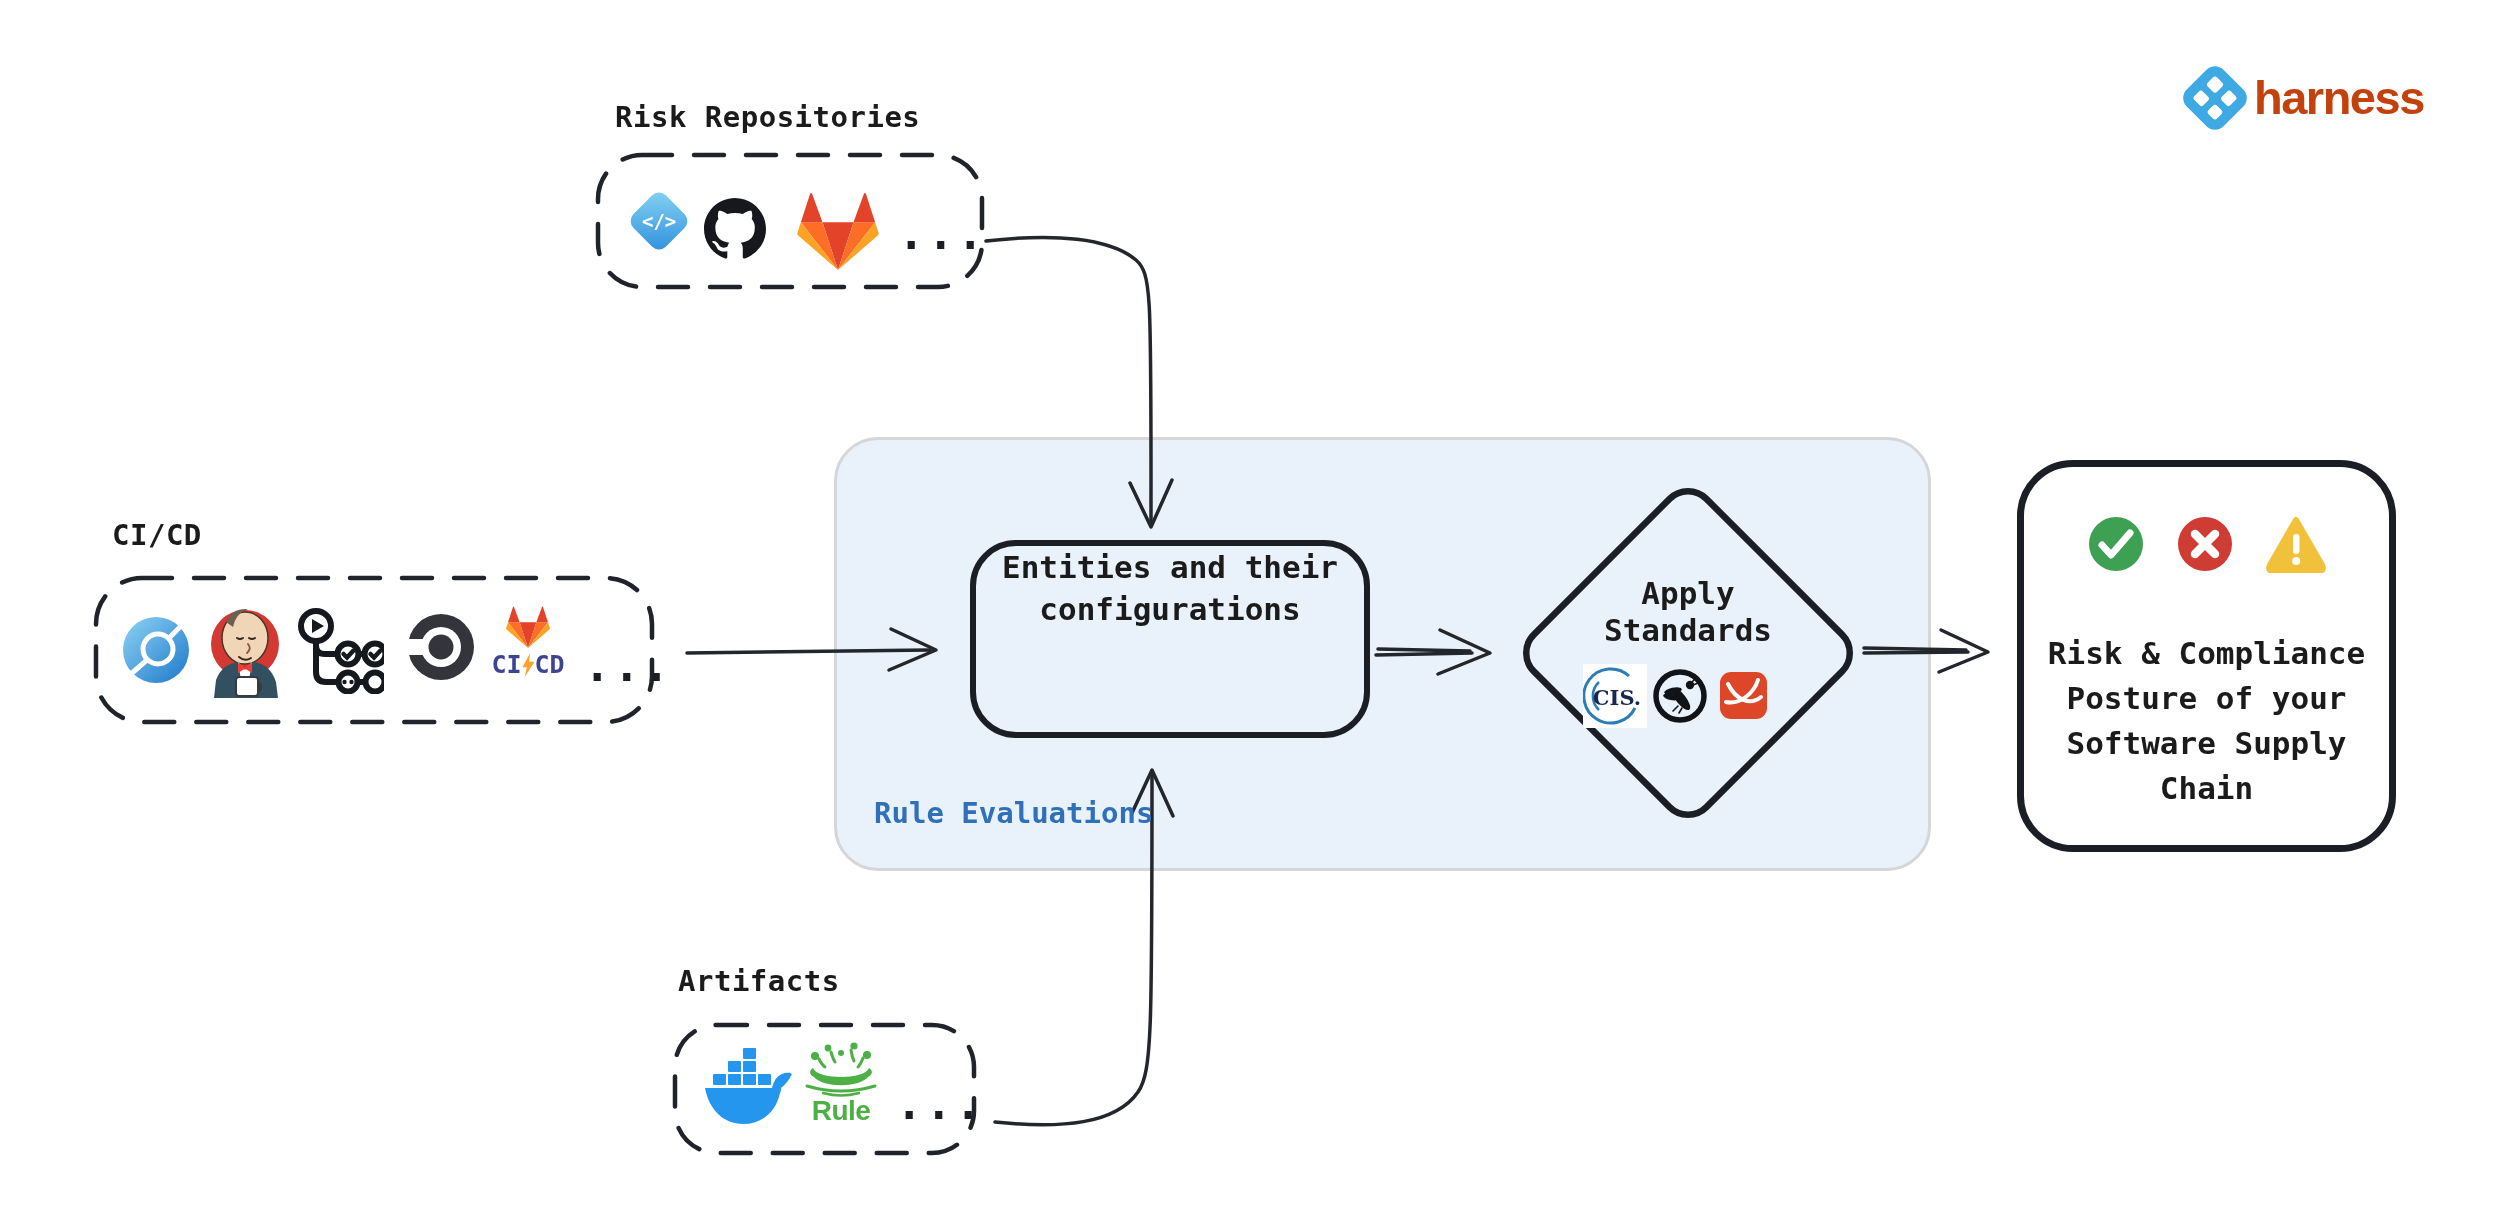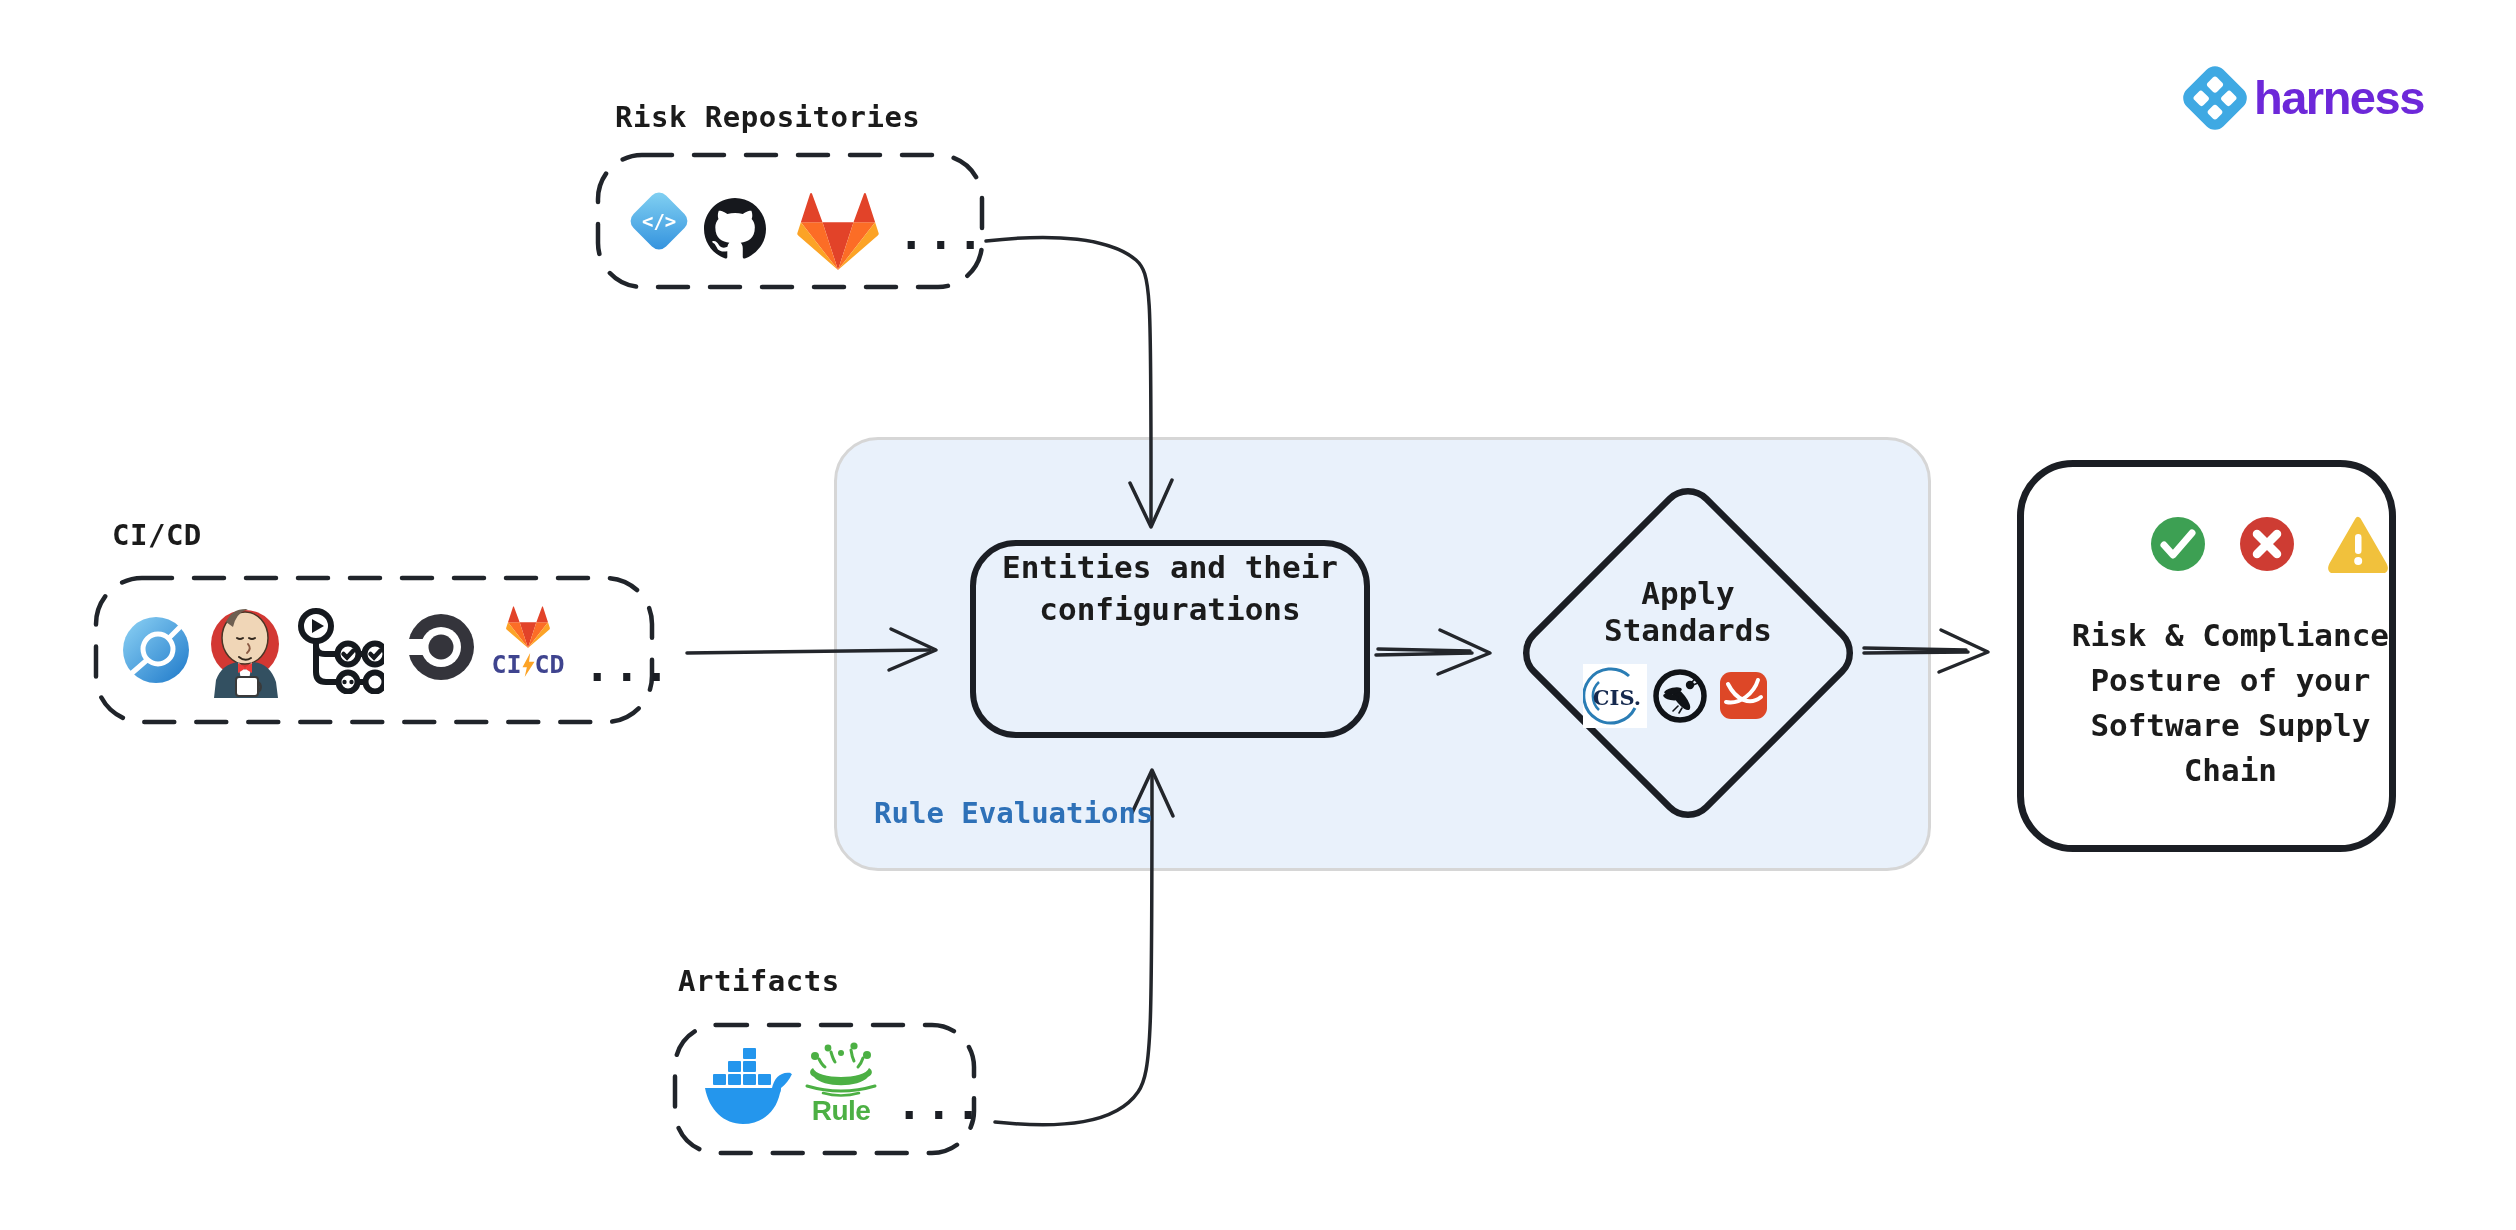--- a/index.html
+++ b/index.html
@@ -12,42 +12,42 @@
   #shape-layer{position:absolute;left:0;top:0;pointer-events:none;}
 
   
   .rules-panel{left:834px;top:437px;width:1091px;height:428px;background:#e9f1fb;
                border:3px solid #d6d6d6;border-radius:44px;}
   .entities-box{left:970px;top:540px;width:388px;height:186px;border:6.5px solid #1b1e24;
                 border-radius:46px;display:flex;flex-direction:column;align-items:center;
                 justify-content:flex-start;font-size:31px;font-weight:bold;line-height:42px;}
   .outcome-box{left:2017px;top:460px;width:365px;height:378px;background:#ffffff;
                border:7px solid #1b1e24;border-radius:56px;display:flex;flex-direction:column;
-               align-items:flex-end;}
+               align-items:center;gap:18px;}
   .outcome-icons{display:flex;gap:31px;margin-top:48px;}
   .outcome-text{margin-top:40px;font-size:31px;font-weight:bold;line-height:45px;text-align:center;}
 
   
   .group-label{font-size:29px;font-weight:bold;letter-spacing:0.5px;}
   .label-code{left:615px;top:100px;}
   .label-cicd{left:112px;top:518px;}
   .label-artifacts{left:678px;top:964px;}
   .rule-label{left:874px;top:796px;font-size:29px;font-weight:bold;color:#2e71b8;}
   .dots{font-size:44px;font-weight:bold;letter-spacing:3px;color:#1b1e24;line-height:44px;}
 
   .apply-text{left:1548px;top:575px;width:280px;text-align:center;font-size:31px;
               font-weight:bold;line-height:37px;}
 
   
   .harness-mark{left:2189px;top:72px;width:52px;height:52px;transform:rotate(45deg);
                 background:#3fa9e3;border-radius:12px;display:grid;
                 grid-template-columns:1fr 1fr;gap:7px;padding:10px;box-sizing:border-box;}
   .harness-mark div{background:#ffffff;border-radius:3px;}
   .harness-word{left:2254px;top:72px;font-family:"Liberation Sans",sans-serif;font-size:47px;
-                font-weight:bold;color:#6d28d9;letter-spacing:-1.5px;line-height:52px;}
+                font-weight:bold;color:#c2410c;letter-spacing:-1.5px;line-height:52px;}
 
   
   .code-diamond{left:636px;top:198px;width:46px;height:46px;transform:rotate(45deg);
                 border-radius:10px;background:linear-gradient(135deg,#86d4f3,#2f8fdd);
                 display:flex;align-items:center;justify-content:center;}
   .code-diamond span{transform:rotate(-45deg);color:#ffffff;font-size:19px;font-weight:bold;}
 
   .gitlab-cicd{left:486px;top:606px;width:84px;display:flex;flex-direction:column;align-items:center;}
   .gitlab-cicd .cicd-text{display:flex;align-items:center;font-size:25px;font-weight:bold;
                           color:#3f448f;margin-top:2px;}

